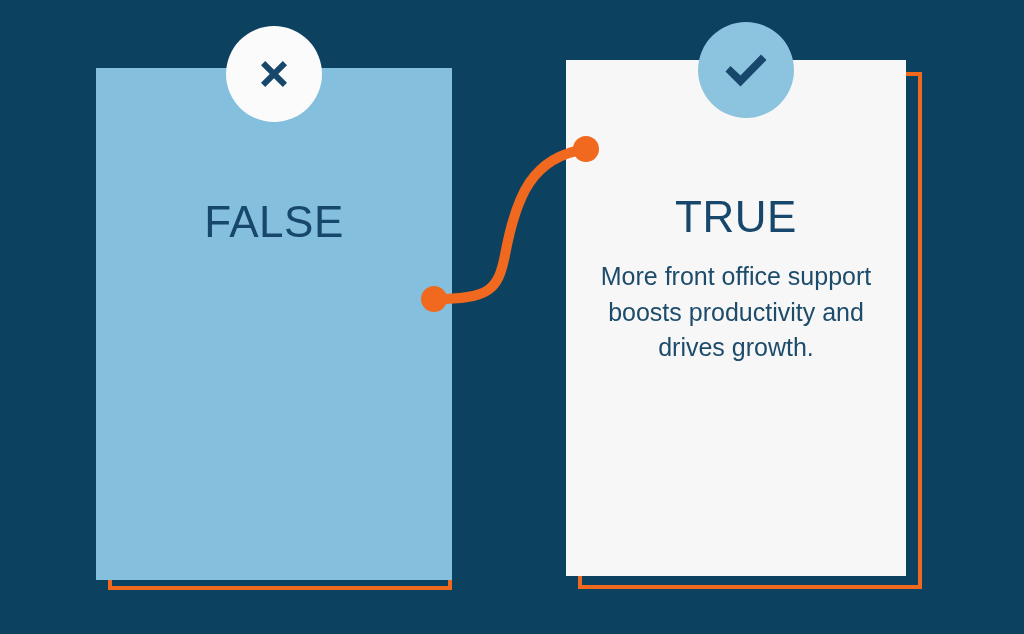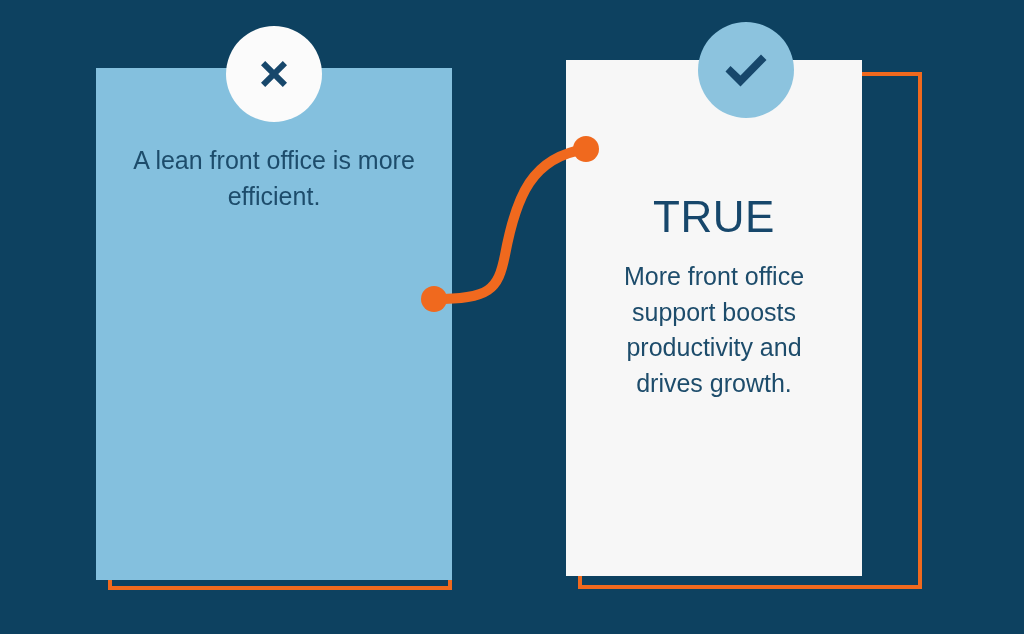--- a/index.html
+++ b/index.html
@@ -52,21 +52,21 @@
   #card-false {
     left: 96px;
     top: 68px;
     width: 356px;
     height: 512px;
     background: #84c0de;
   }
   #card-true {
     left: 566px;
     top: 60px;
-    width: 296px;
+    width: 340px;
     height: 516px;
     background: #f7f7f7;
   }
 
   .card-title {
     font-size: 44px;
     font-weight: 400;
     color: #17476b;
     letter-spacing: 0.5px;
     line-height: 1;
@@ -128,21 +128,21 @@
 </style>
 </head>
 <body>
 
 <div id="stage">
 
   <div class="frame" id="frame-false"></div>
   <div class="frame" id="frame-true"></div>
 
   <div class="card" id="card-false">
-    <p class="card-body">A lean front office is more efficient.</p>
+    <h2 class="card-title">FALSE</h2>
   </div>
 
   <div class="card" id="card-true">
     <h2 class="card-title">TRUE</h2>
     <p class="card-body">More front office support boosts productivity and drives growth.</p>
   </div>
 
   <div class="badge" id="badge-false">
     <svg width="46" height="46" viewBox="0 0 46 46" aria-hidden="true">
       <path d="M10 14.2 L14.2 10 L23 18.8 L31.8 10 L36 14.2 L27.2 23 L36 31.8 L31.8 36 L23 27.2 L14.2 36 L10 31.8 L18.8 23 Z" fill="#17476b"></path>

